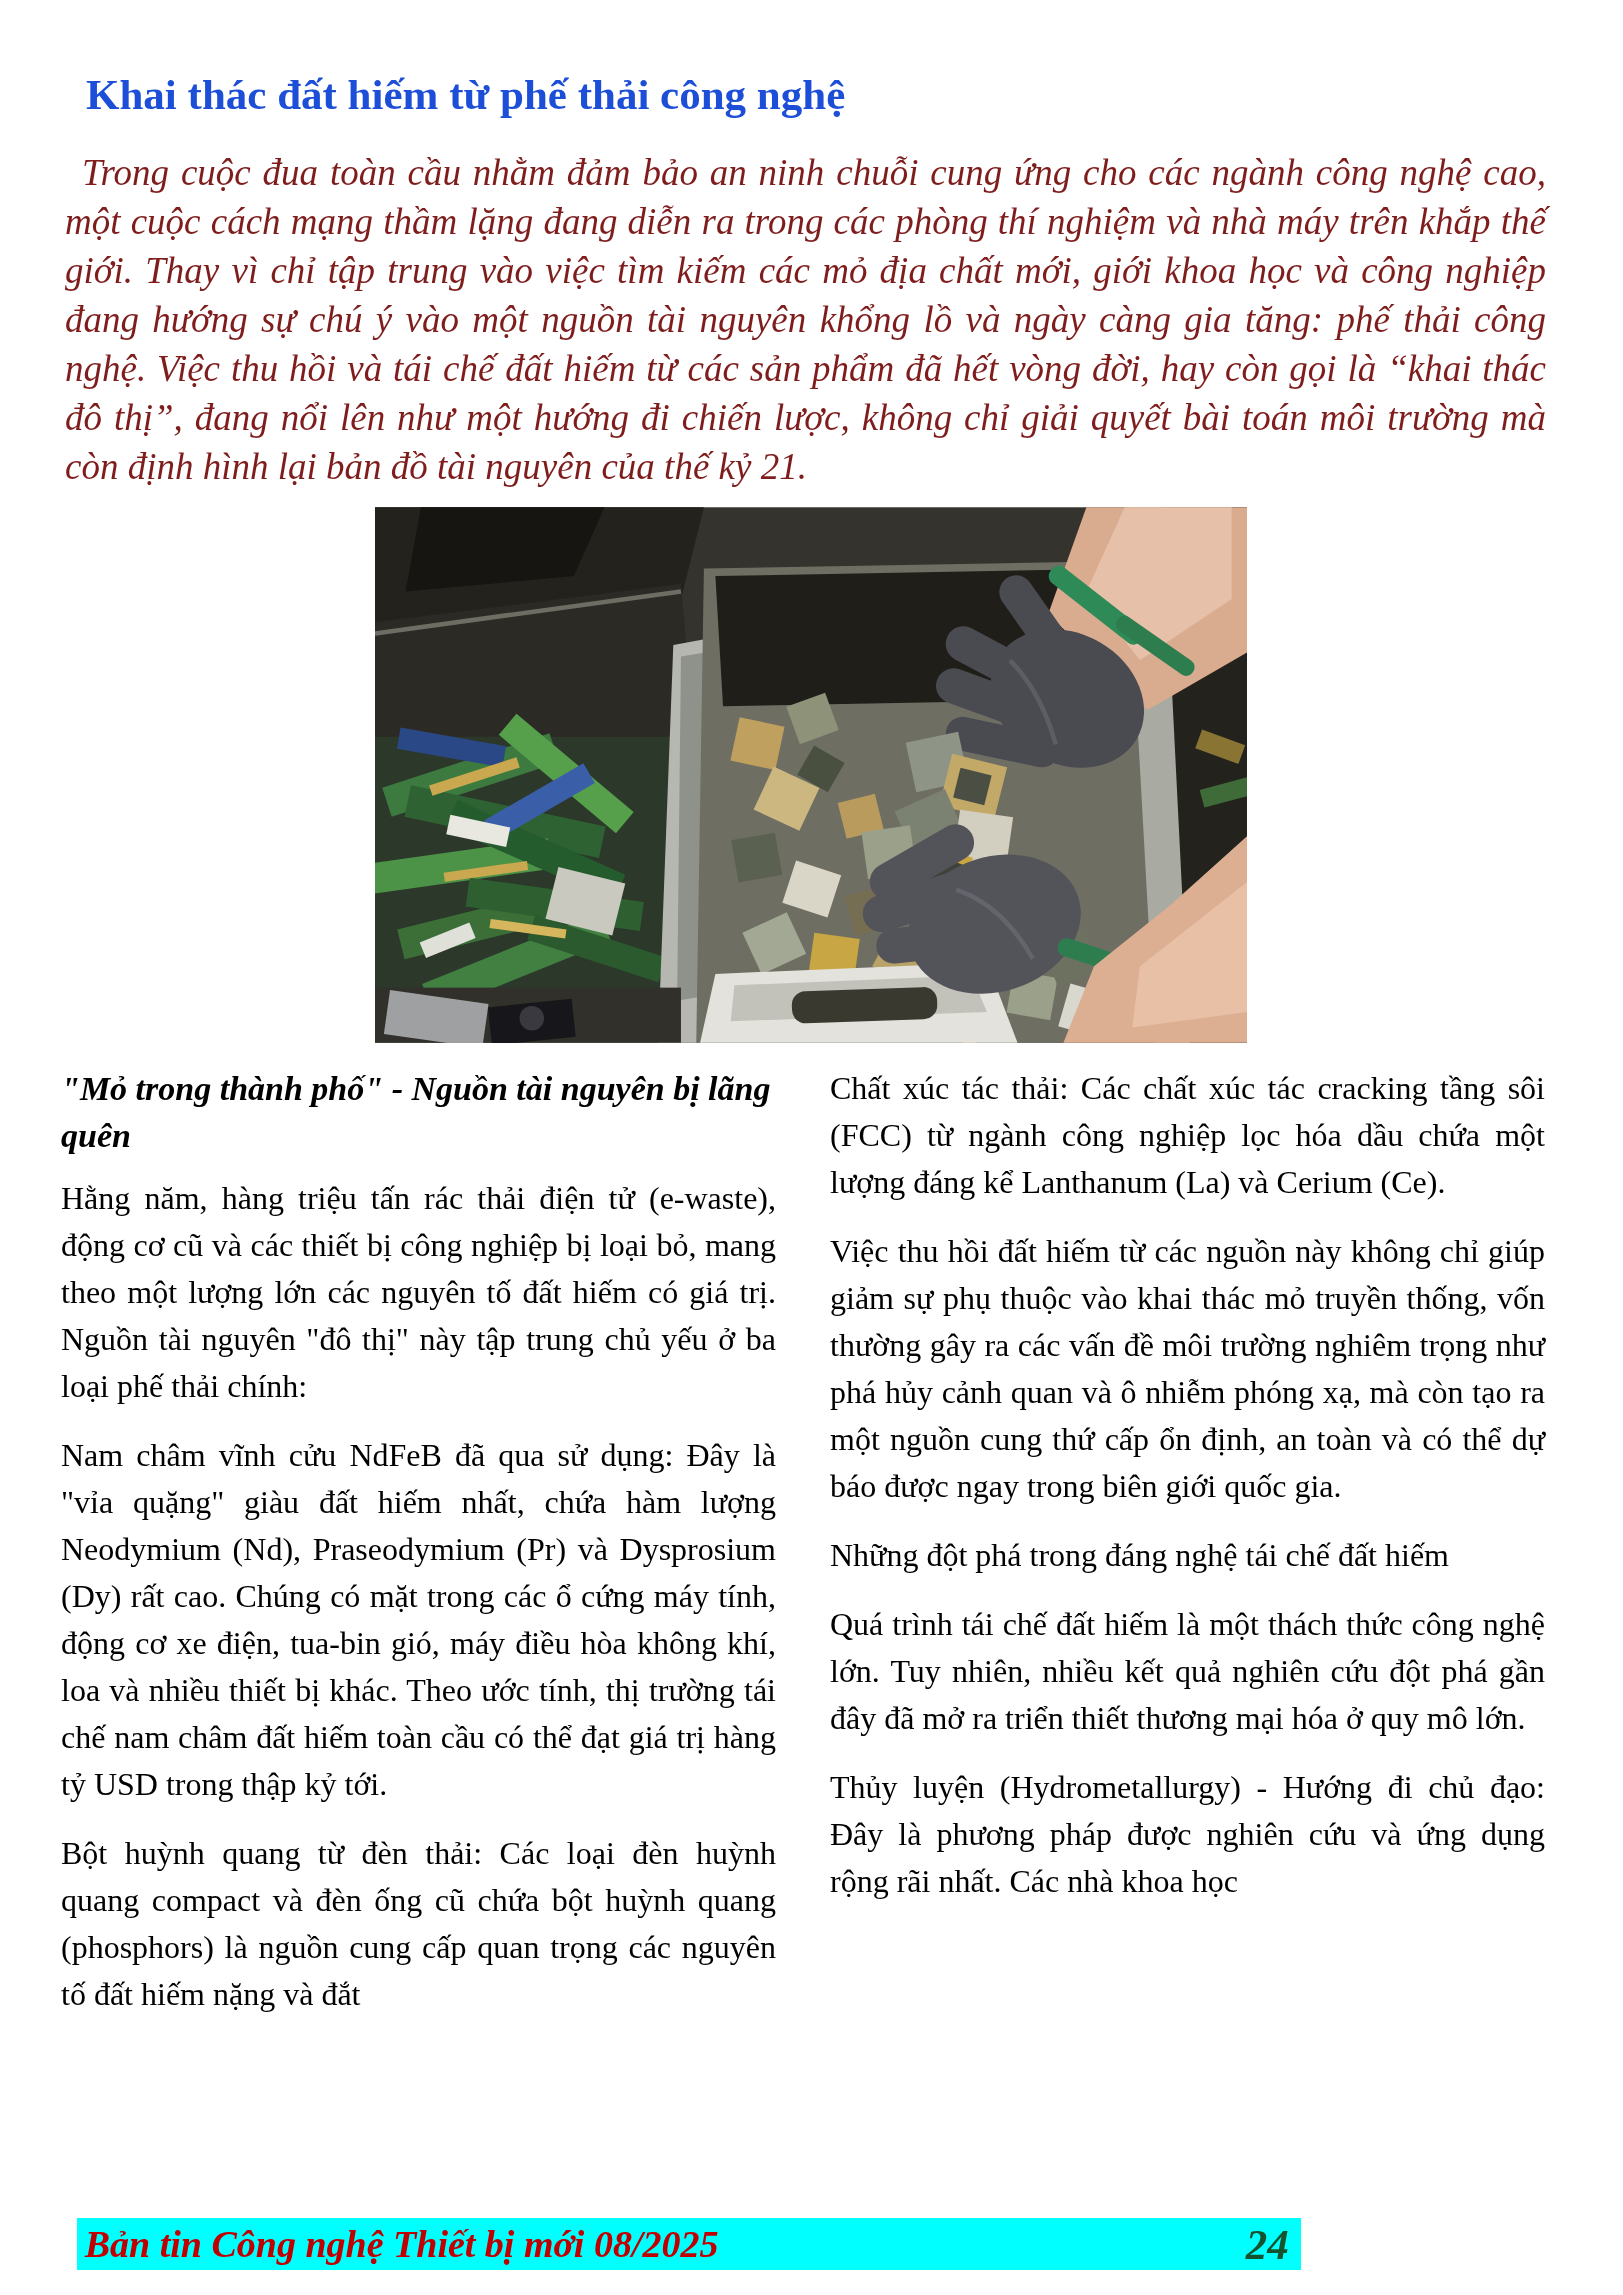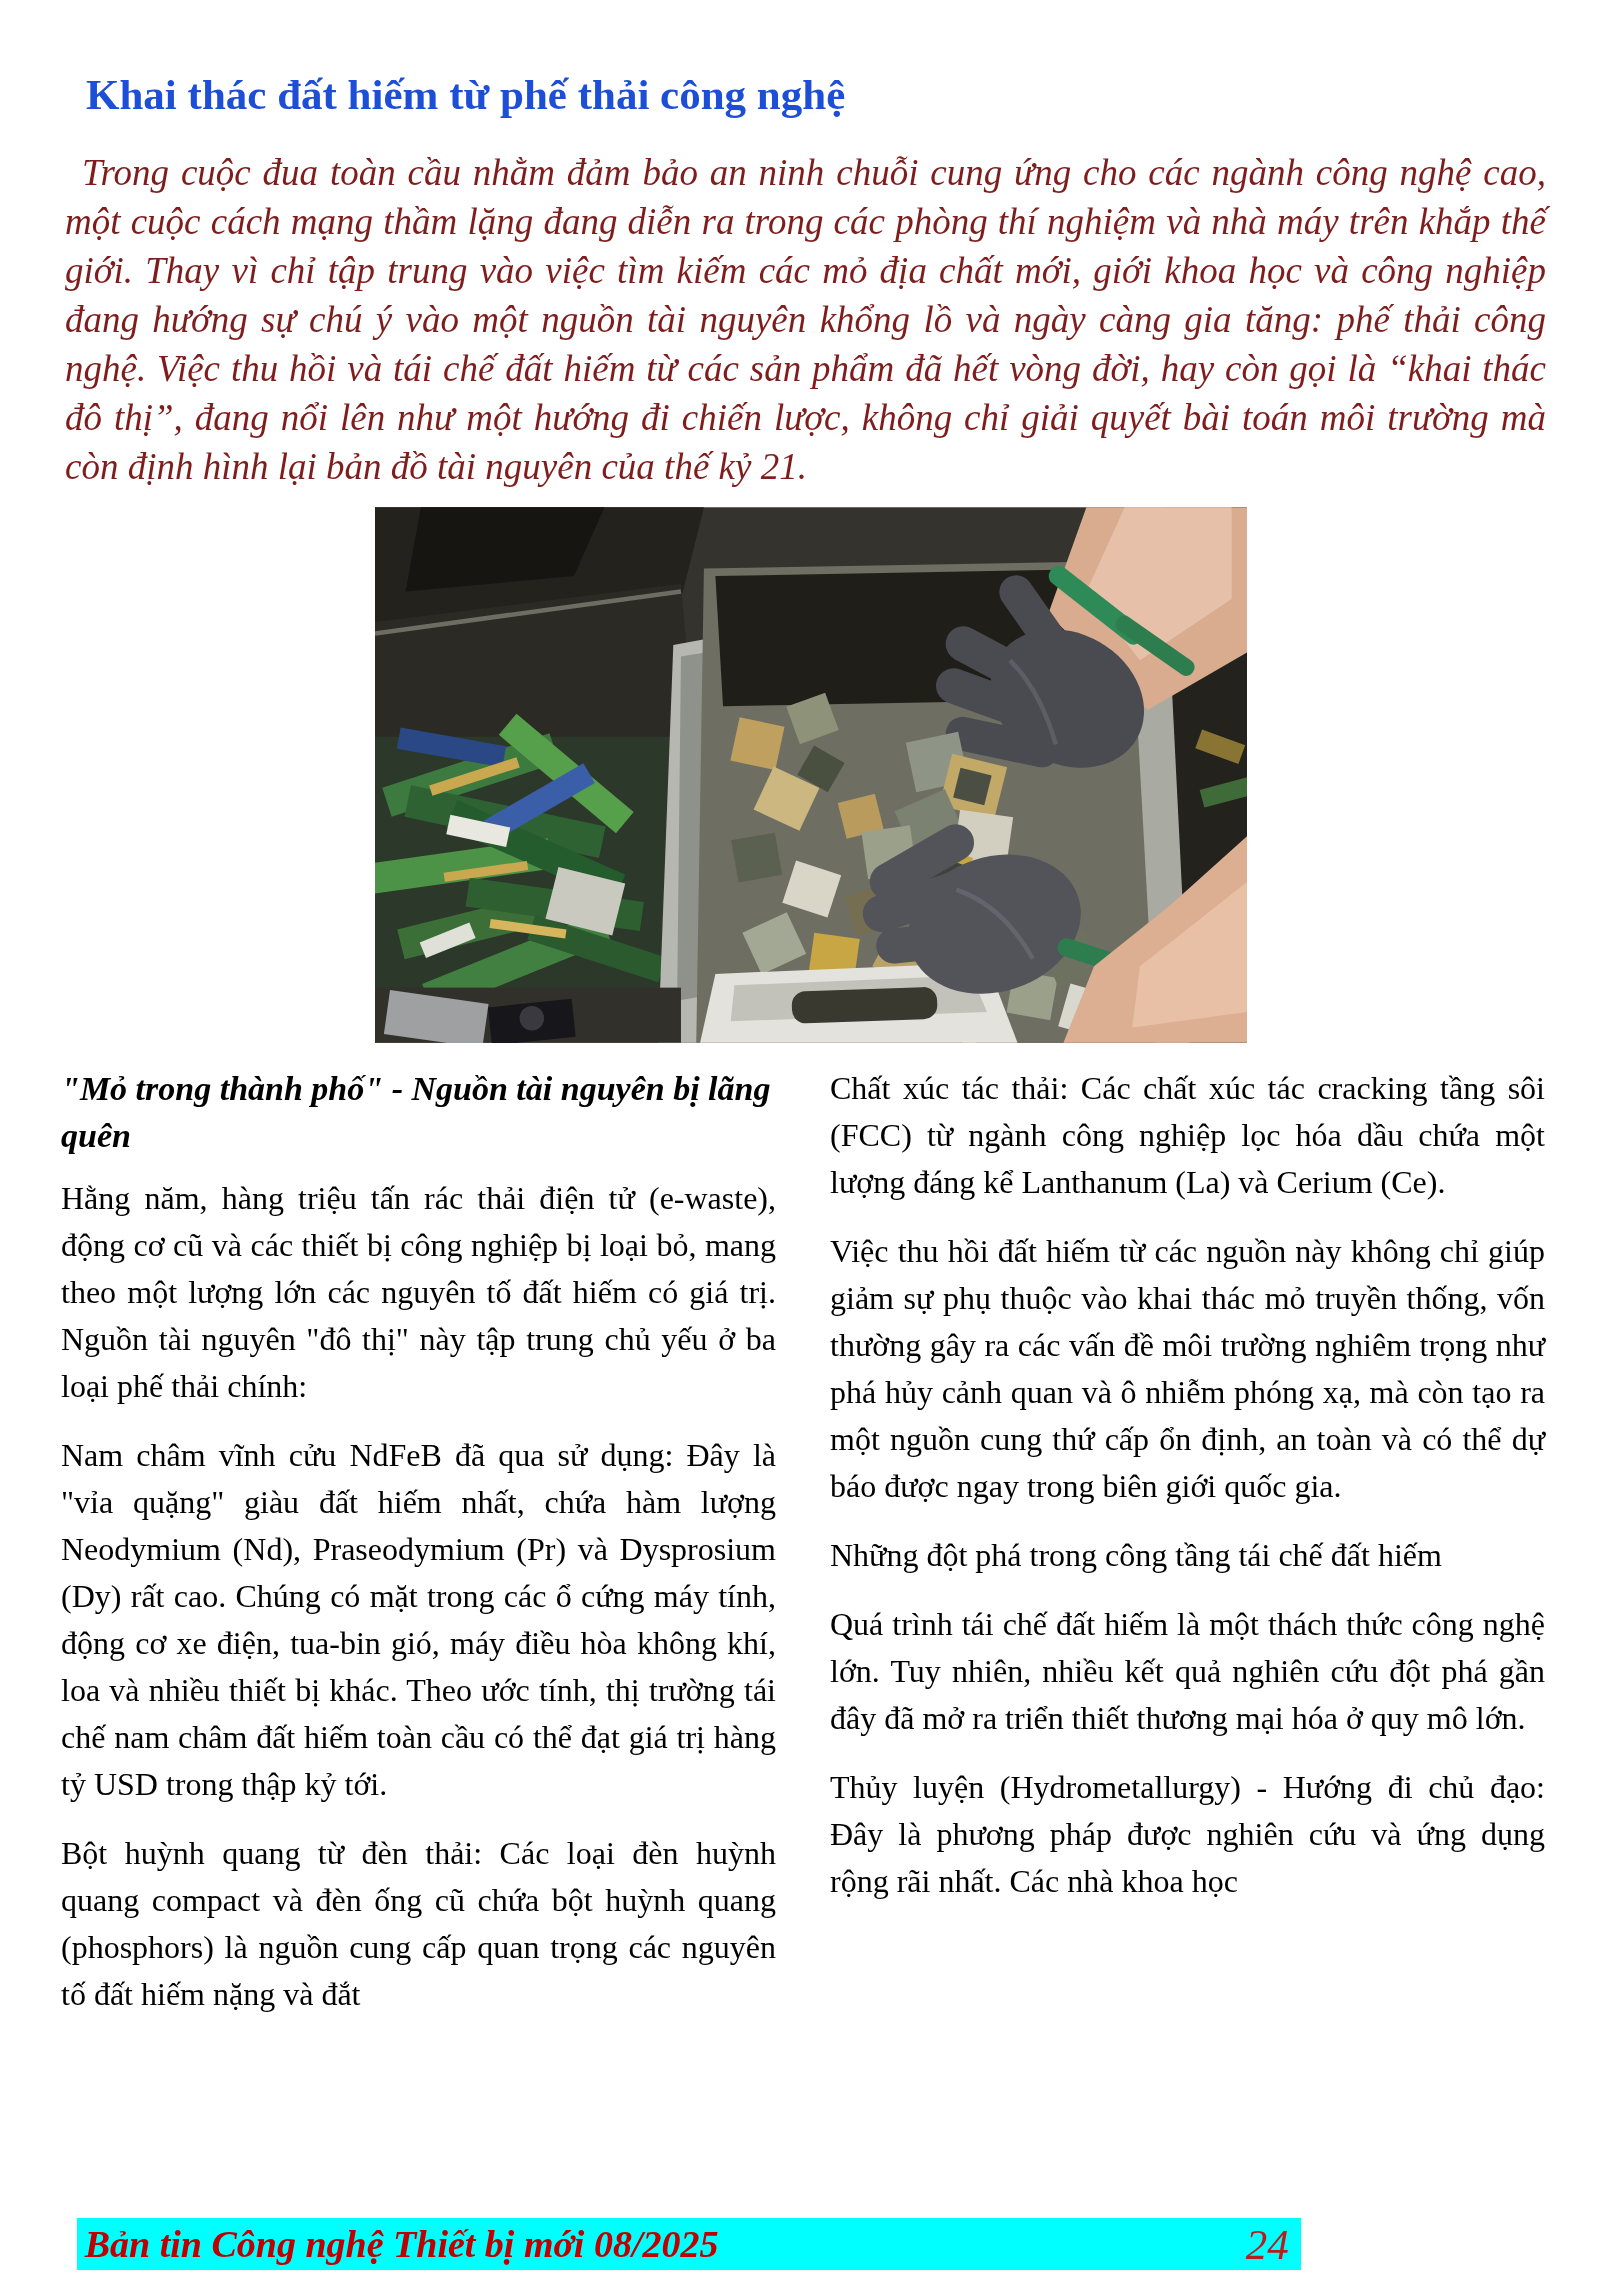--- a/index.html
+++ b/index.html
@@ -79,24 +79,24 @@
     box-sizing:border-box;
   }
   .footer-title{
     font-weight:bold;
     font-style:italic;
     font-size:38px;
     color:#C00000;
     white-space:nowrap;
   }
   .footer-page{
-    font-weight:normal;
+    font-weight:bold;
     font-style:italic;
     font-size:43px;
-    color:#b91c1c;
+    color:#14532d;
   }
 </style>
 </head>
 <body>
 
 <div class="page">
 
   <div class="article-title">Khai thác đất hiếm từ phế thải công nghệ</div>
 
   <div class="intro">Trong cuộc đua toàn cầu nhằm đảm bảo an ninh chuỗi cung ứng cho các ngành công nghệ cao, một cuộc cách mạng thầm lặng đang diễn ra trong các phòng thí nghiệm và nhà máy trên khắp thế giới. Thay vì chỉ tập trung vào việc tìm kiếm các mỏ địa chất mới, giới khoa học và công nghiệp đang hướng sự chú ý vào một nguồn tài nguyên khổng lồ và ngày càng gia tăng: phế thải công nghệ. Việc thu hồi và tái chế đất hiếm từ các sản phẩm đã hết vòng đời, hay còn gọi là “khai thác đô thị”, đang nổi lên như một hướng đi chiến lược, không chỉ giải quyết bài toán môi trường mà còn định hình lại bản đồ tài nguyên của thế kỷ 21.</div>
@@ -219,21 +219,21 @@
   <div class="columns">
     <div class="col">
       <p class="col-heading">"Mỏ trong thành phố" - Nguồn tài nguyên bị lãng quên</p>
       <p>Hằng năm, hàng triệu tấn rác thải điện tử (e-waste), động cơ cũ và các thiết bị công nghiệp bị loại bỏ, mang theo một lượng lớn các nguyên tố đất hiếm có giá trị. Nguồn tài nguyên "đô thị" này tập trung chủ yếu ở ba loại phế thải chính:</p>
       <p>Nam châm vĩnh cửu NdFeB đã qua sử dụng: Đây là "vỉa quặng" giàu đất hiếm nhất, chứa hàm lượng Neodymium (Nd), Praseodymium (Pr) và Dysprosium (Dy) rất cao. Chúng có mặt trong các ổ cứng máy tính, động cơ xe điện, tua-bin gió, máy điều hòa không khí, loa và nhiều thiết bị khác. Theo ước tính, thị trường tái chế nam châm đất hiếm toàn cầu có thể đạt giá trị hàng tỷ USD trong thập kỷ tới.</p>
       <p>Bột huỳnh quang từ đèn thải: Các loại đèn huỳnh quang compact và đèn ống cũ chứa bột huỳnh quang (phosphors) là nguồn cung cấp quan trọng các nguyên tố đất hiếm nặng và đắt</p>
     </div>
     <div class="col">
       <p>Chất xúc tác thải: Các chất xúc tác cracking tầng sôi (FCC) từ ngành công nghiệp lọc hóa dầu chứa một lượng đáng kể Lanthanum (La) và Cerium (Ce).</p>
       <p>Việc thu hồi đất hiếm từ các nguồn này không chỉ giúp giảm sự phụ thuộc vào khai thác mỏ truyền thống, vốn thường gây ra các vấn đề môi trường nghiêm trọng như phá hủy cảnh quan và ô nhiễm phóng xạ, mà còn tạo ra một nguồn cung thứ cấp ổn định, an toàn và có thể dự báo được ngay trong biên giới quốc gia.</p>
-      <p>Những đột phá trong công tầng tái chế đất hiếm</p>
+      <p>Những đột phá trong đáng nghệ tái chế đất hiếm</p>
       <p>Quá trình tái chế đất hiếm là một thách thức công nghệ lớn. Tuy nhiên, nhiều kết quả nghiên cứu đột phá gần đây đã mở ra triển thiết thương mại hóa ở quy mô lớn.</p>
       <p>Thủy luyện (Hydrometallurgy) - Hướng đi chủ đạo: Đây là phương pháp được nghiên cứu và ứng dụng rộng rãi nhất. Các nhà khoa học</p>
     </div>
   </div>
 
   <div class="footer-bar">
     <span class="footer-title">Bản tin Công nghệ Thiết bị mới 08/2025</span>
     <span class="footer-page">24</span>
   </div>
 

